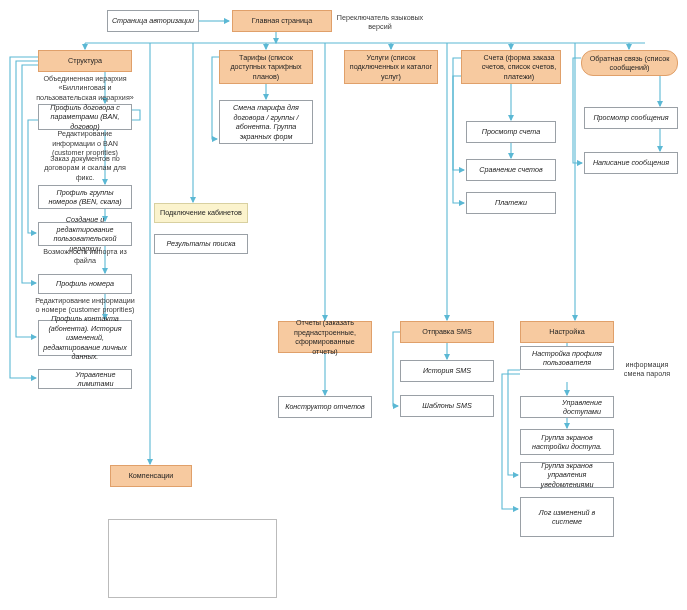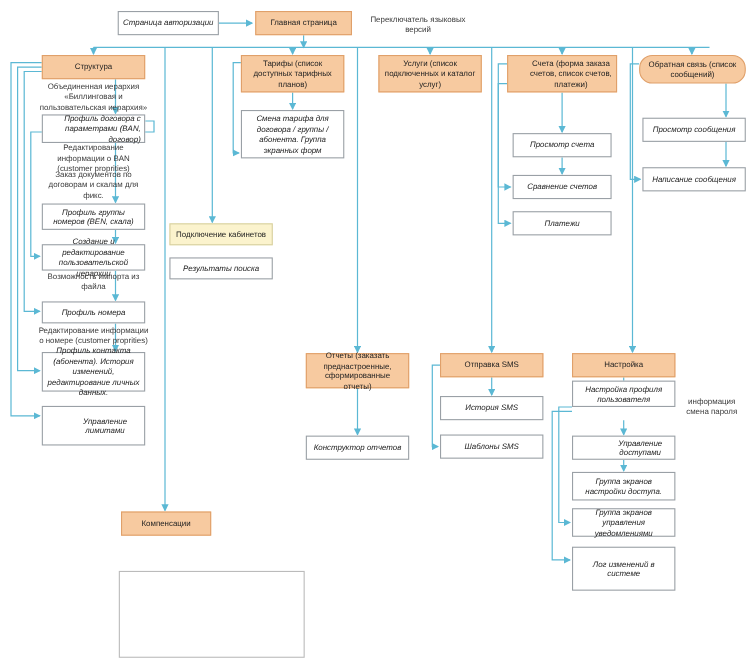--- a/index.html
+++ b/index.html
@@ -95,33 +95,33 @@
       <path d="M567,418 L567,428"></path>
       <path d="M520,370 L508,370 L508,475 L518,475"></path>
       <path d="M520,374 L502,374 L502,509 L518,509"></path>
     </g>
   </svg>
 
   <div id="nodes">
       <div class="node box" style="left: 107px; top: 10px; width: 92px; height: 22px;">
         <span>Страница авторизации</span>
       </div>
-      <div class="node orange" style="left: 232px; top: 10px; width: 88px; height: 22px;">
+      <div class="node orange" style="left: 232px; top: 10px; width: 100px; height: 22px;">
         <span>Главная страница</span>
       </div>
       <div class="node plain" style="left: 330px; top: 10px; width: 100px; height: 24px;">
         <span>Переключатель языковых версий</span>
       </div>
       <div class="node orange" style="left: 38px; top: 50px; width: 94px; height: 22px;">
         <span>Структура</span>
       </div>
       <div class="node plain" style="left: 33px; top: 72px; width: 104px; height: 32px; justify-content: center;">
         <span>Объединенная иерархия «Биллинговая и пользовательская иерархия»</span>
       </div>
-      <div class="node box" style="left: 38px; top: 104px; width: 94px; height: 26px; text-align: right;">
+      <div class="node box" style="left: 38px; top: 104px; width: 94px; height: 26px;">
         <span>Профиль договора с параметрами (BAN, договор)</span>
       </div>
       <div class="node plain" style="left: 33px; top: 131px; width: 104px; height: 25px;">
         <span>Редактирование информации о BAN (customer proprities)</span>
       </div>
       <div class="node plain" style="left: 33px; top: 156px; width: 104px; height: 24px;">
         <span>Заказ документов по договорам и скалам для фикс.</span>
       </div>
       <div class="node box" style="left: 38px; top: 185px; width: 94px; height: 24px;">
         <span>Профиль группы номеров (BEN, скала)</span>
@@ -134,21 +134,21 @@
       </div>
       <div class="node box" style="left: 38px; top: 274px; width: 94px; height: 20px;">
         <span>Профиль номера</span>
       </div>
       <div class="node plain" style="left: 30px; top: 296px; width: 110px; height: 18px;">
         <span>Редактирование информации о номере (customer proprities)</span>
       </div>
       <div class="node box" style="left: 38px; top: 320px; width: 94px; height: 36px;">
         <span>Профиль контакта (абонента). История изменений, редактирование личных данных.</span>
       </div>
-      <div class="node box" style="left: 38px; top: 369px; width: 94px; height: 36px; padding-left: 24px;">
+      <div class="node box" style="left: 38px; top: 369px; width: 94px; height: 20px; padding-left: 24px;">
         <span>Управление лимитами</span>
       </div>
       <div class="node orange" style="left: 219px; top: 50px; width: 94px; height: 34px;">
         <span>Тарифы (список доступных тарифных планов)</span>
       </div>
       <div class="node box" style="left: 219px; top: 100px; width: 94px; height: 44px;">
         <span>Смена тарифа для договора / группы / абонента. Группа экранных форм</span>
       </div>
       <div class="node yellow" style="left: 154px; top: 203px; width: 94px; height: 20px;">
         <span>Подключение кабинетов</span>

